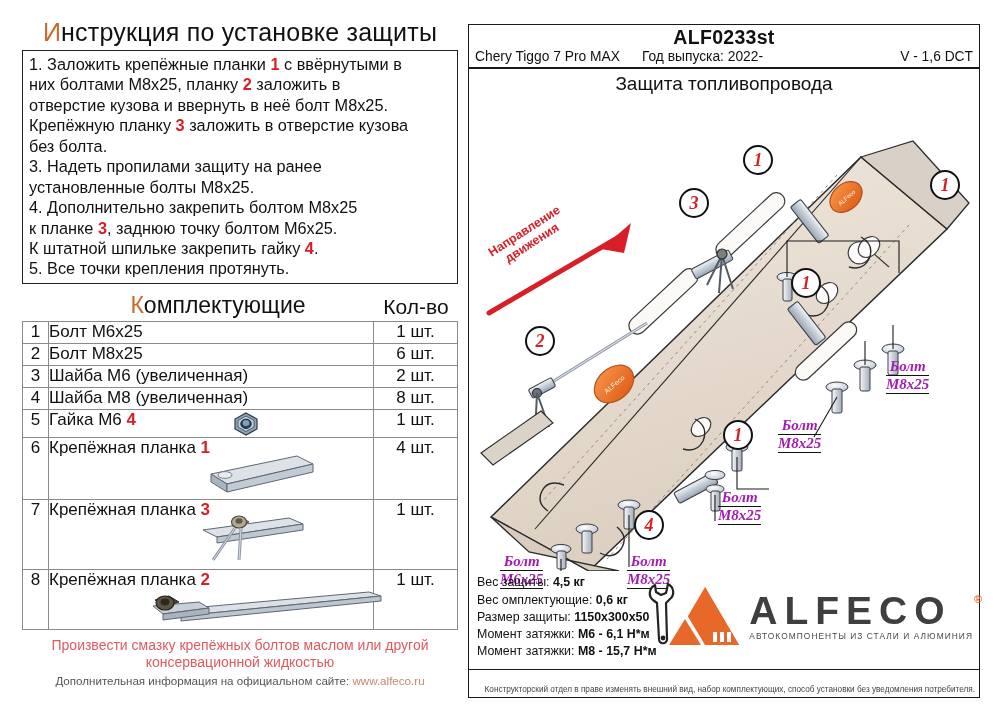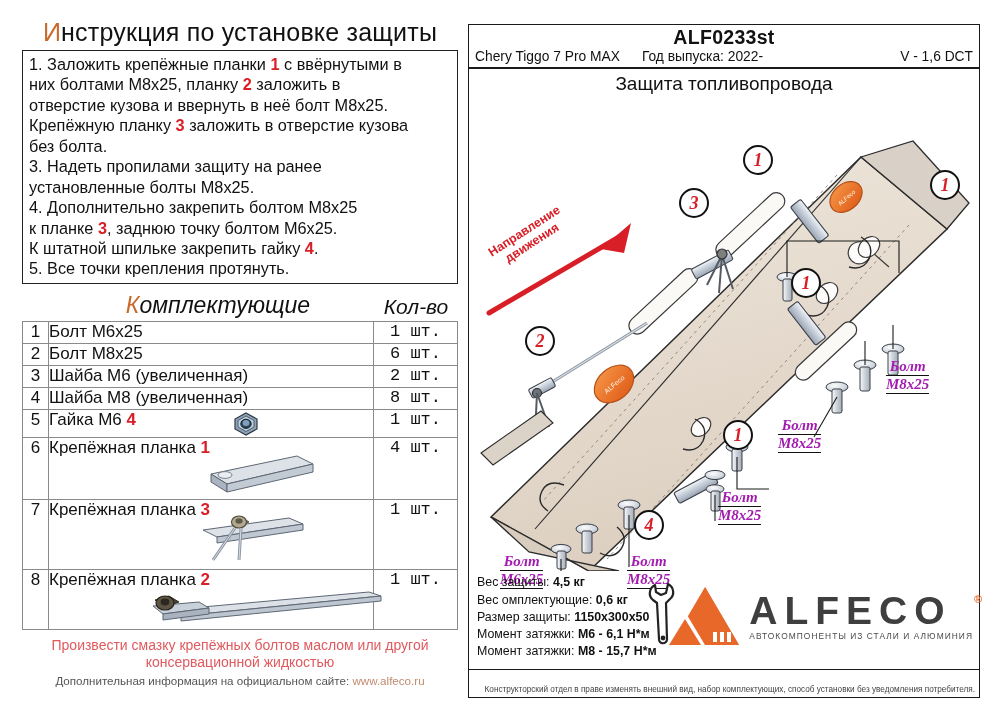--- a/index.html
+++ b/index.html
@@ -47,21 +47,20 @@
     white-space: nowrap;
   }
   .rednum { color: #D81E26; font-weight: bold; }
 
   
   .comp-head {
     display: flex;
     align-items: flex-end;
     margin-top: 8px;
     margin-bottom: 2px;
-    font-style: italic;
   }
   .comp-head-title {
     flex: 1;
     text-align: center;
     font-size: 23px;
     color: #111;
     padding-left: 40px;
   }
   .comp-head-title .cap { color: #C96A2B; }
   .comp-head-qty {
@@ -96,21 +95,20 @@
     color: #111;
     padding: 2px 0 2px 7px;
     white-space: nowrap;
   }
   td.c-qty {
     width: 84px;
     text-align: center;
     font-size: 17px;
     color: #111;
     padding-top: 2px;
-    font-family: Liberation Mono, monospace;
   }
   .r-short { height: 22px; }
   .r-nut   { height: 28px; }
   .r-tall1 { height: 62px; }
   .r-tall2 { height: 70px; }
   .r-tall3 { height: 60px; }
 
   .part-art {
     position: absolute;
     pointer-events: none;

